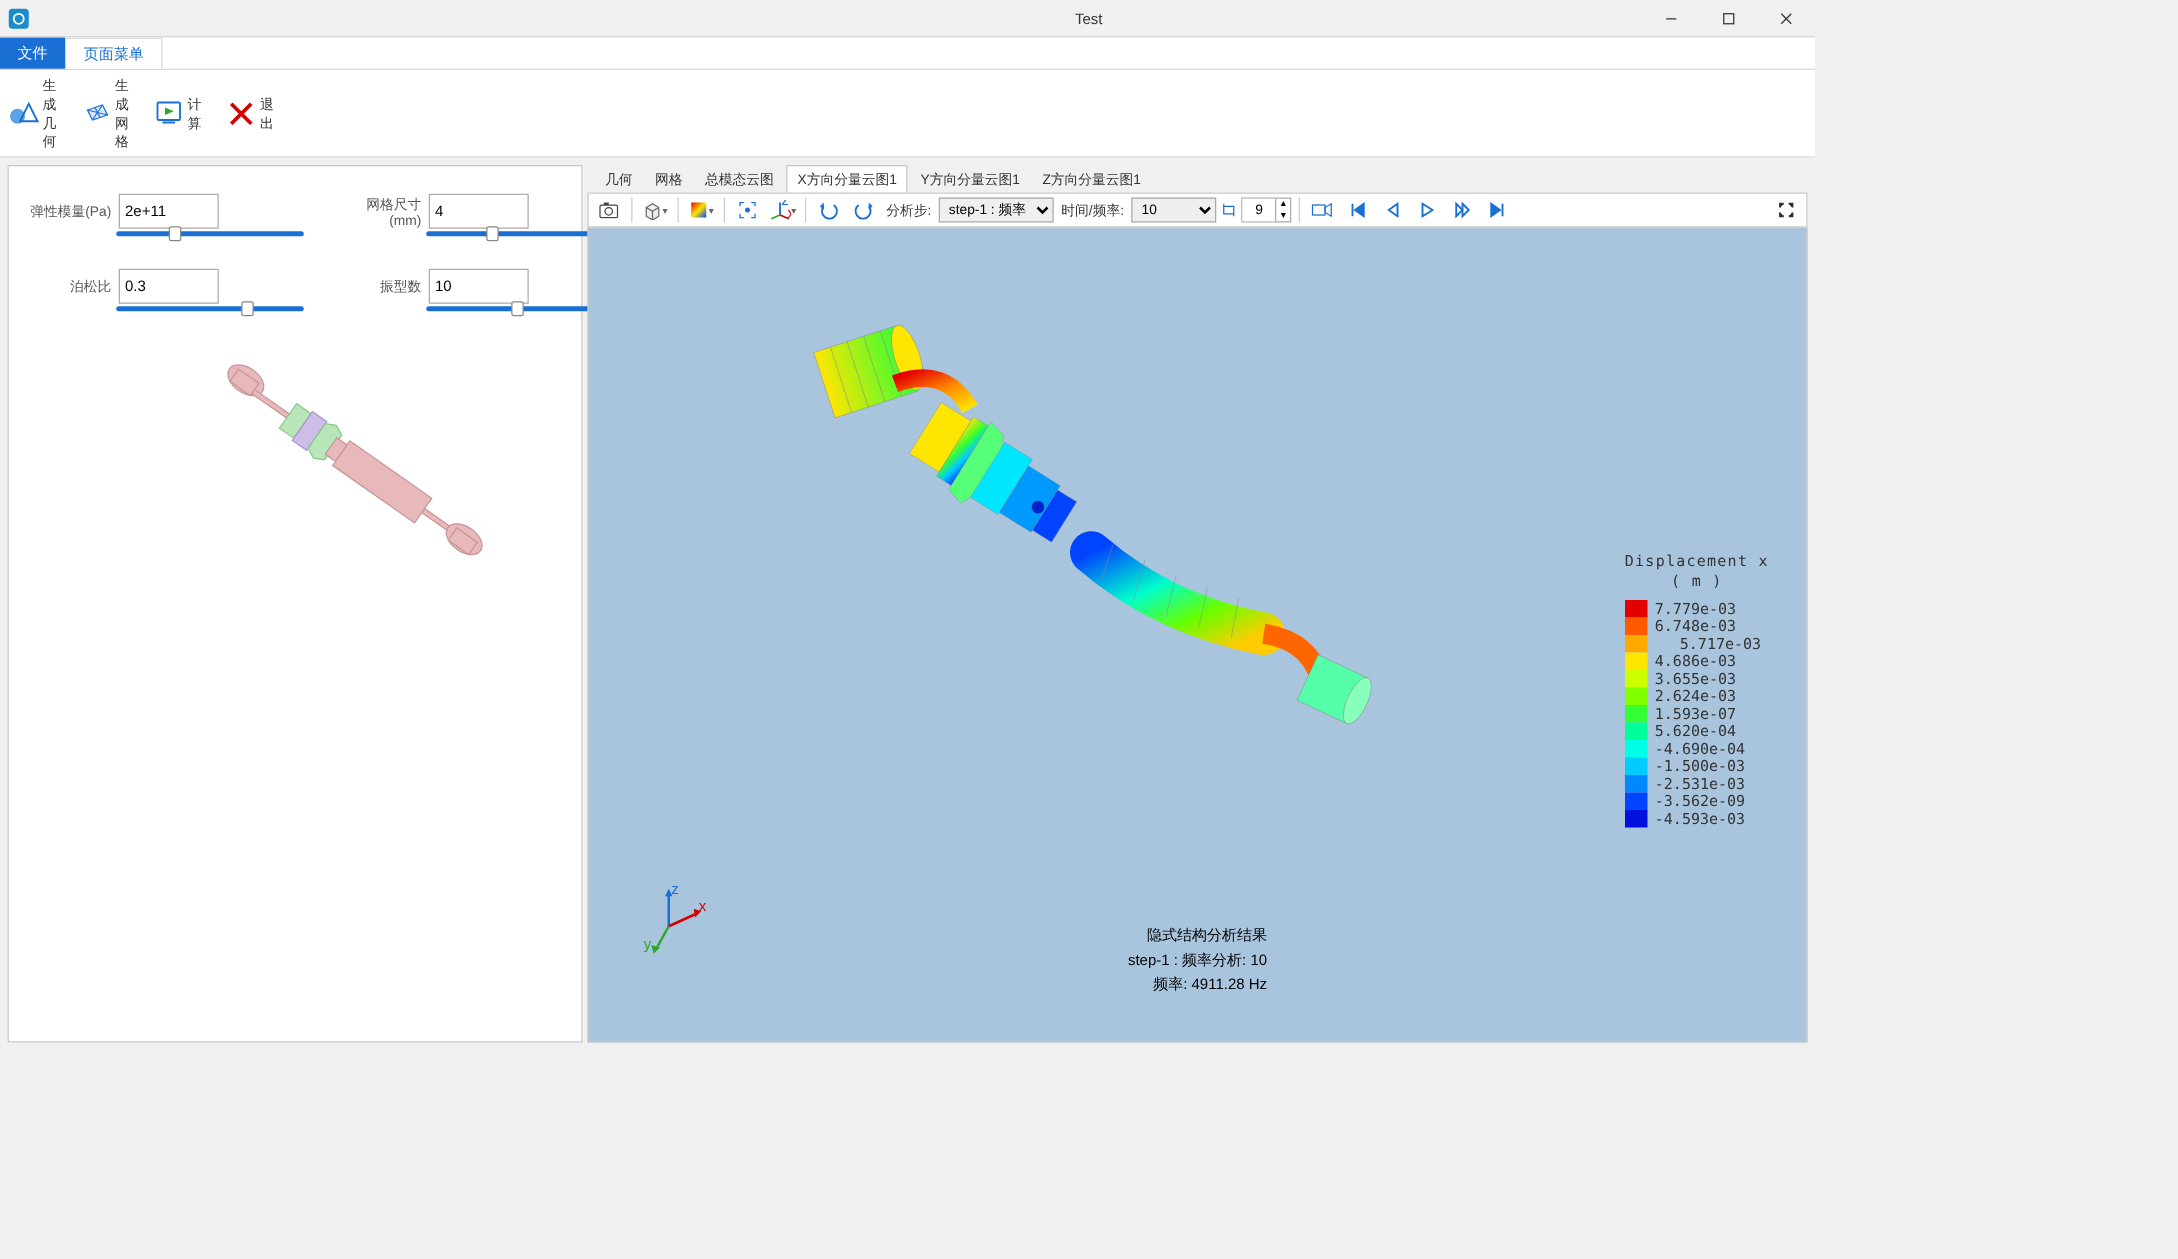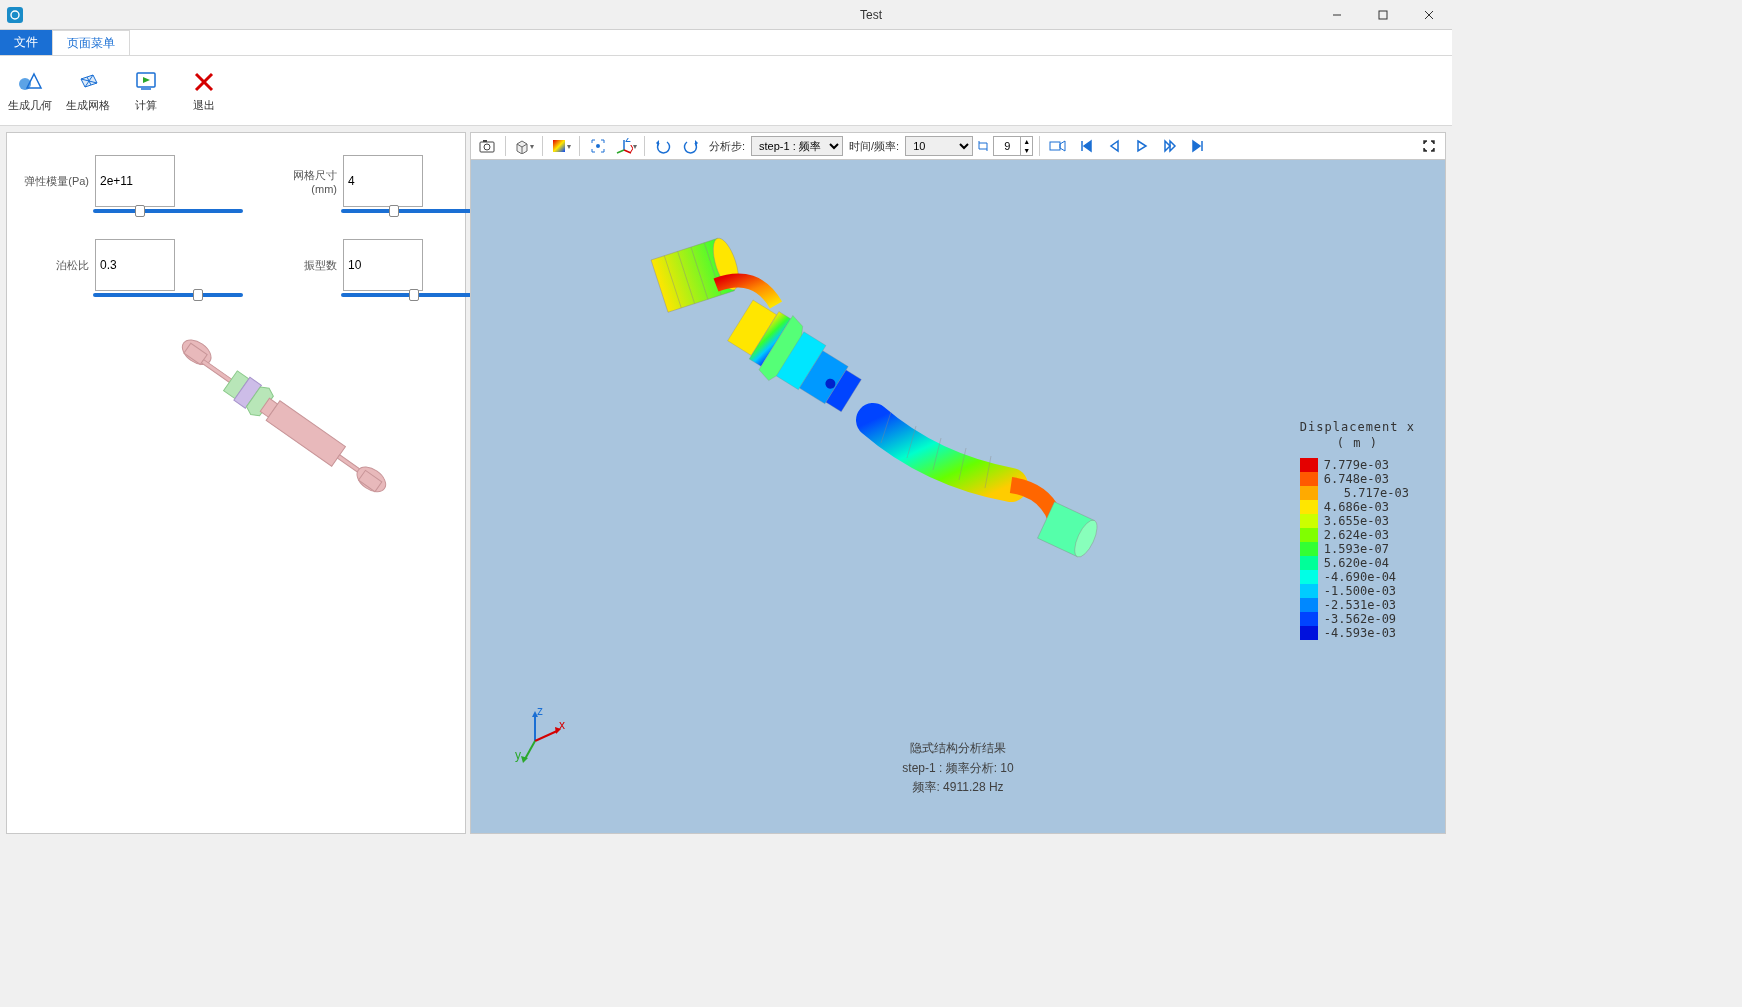--- a/index.html
+++ b/index.html
@@ -7,52 +7,52 @@
 .title-bar{height:30px;background:#f0f0f0;display:flex;align-items:center;justify-content:space-between;padding:0 0 0 6px;border-bottom:1px solid #d0d0d0}
 .title-bar .logo{display:flex;align-items:center;gap:6px}
 .title-bar .title{position:absolute;left:50%;transform:translateX(-50%);color:#333}
 .title-bar .win-ctrl{display:flex}
 .title-bar .win-ctrl div{width:46px;height:30px;display:flex;align-items:center;justify-content:center;color:#333}
 .tabs-top{display:flex;background:#fff;height:26px;border-bottom:1px solid #d8d8d8}
 .tabs-top .tab{padding:0 14px;display:flex;align-items:center;color:#1a6fd4;cursor:pointer}
 .tabs-top .tab.file{background:#1a6fd4;color:#fff}
 .tabs-top .tab.active{background:#fff;border:1px solid #d8d8d8;border-bottom:none;color:#1a6fd4}
 .ribbon{height:70px;background:#fff;border-bottom:1px solid #d8d8d8;display:flex;padding:4px 6px;gap:10px}
-.ribbon .btn{display:flex;flex-direction:column;align-items:center;justify-content:center;width:48px;gap:2px;cursor:pointer}
+.ribbon .btn{display:flex;flex-direction:row;align-items:center;justify-content:center;width:48px;gap:2px;cursor:pointer}
 .ribbon .btn .ic{width:28px;height:28px;display:flex;align-items:center;justify-content:center}
 .ribbon .btn .lbl{font-size:11px;color:#333}
 .content{display:flex;height:calc(100% - 126px);padding:6px;gap:4px}
 .left-panel{width:460px;display:flex;flex-direction:column}
 .panel-tabs{display:flex;height:24px}
 .panel-tabs .pt{padding:0 10px;display:flex;align-items:center;color:#555;cursor:pointer;border:1px solid transparent}
 .panel-tabs .pt.active{background:#f7f7f7;border:1px solid #c8c8c8;border-bottom:none}
 .left-box{flex:1;background:#fff;border:1px solid #c8c8c8;padding:22px 16px 10px 16px}
 .form-row{display:flex;gap:28px;margin-bottom:26px}
 .form-item{display:flex;flex-direction:column;gap:2px}
 .form-item .top{display:flex;align-items:center;gap:6px}
 .form-item label{color:#555;width:66px;text-align:right;font-size:11px}
-.form-item input{width:80px;border:1px solid #aaa;padding:18px 4px;background:#fff}
+.form-item input{width:80px;border:1px solid #aaa;padding:6px 4px;background:#fff}
 .slider{width:150px;height:4px;background:#1a6fd4;position:relative;margin-left:70px;border-radius:2px}
 .slider .thumb{position:absolute;top:-4px;width:10px;height:12px;background:#fff;border:1px solid #888;border-radius:2px}
 .model-preview{height:260px;display:flex;align-items:center;justify-content:center}
 .right-panel{flex:1;display:flex;flex-direction:column}
 .view-tabs{display:flex;height:22px;gap:2px;padding-left:6px}
 .view-tabs .vt{padding:0 8px;display:flex;align-items:center;color:#333;cursor:pointer;font-size:11px}
 .view-tabs .vt.active{background:#fff;border:1px solid #c8c8c8;border-bottom:none}
 .toolbar{height:28px;background:#fff;border:1px solid #c8c8c8;display:flex;align-items:center;padding:0 4px;gap:4px}
 .toolbar .tb{width:24px;height:22px;display:flex;align-items:center;justify-content:center;cursor:pointer;border:1px solid transparent}
 .toolbar .sep{width:1px;height:20px;background:#ccc;margin:0 2px}
 .toolbar .lbl{color:#333;margin:0 2px;font-size:11px}
 .toolbar select,.toolbar input{border:1px solid #aaa;height:20px;padding:0 3px;font-size:11px}
 .viewport{flex:1;background:#a9c5de;border:1px solid #c8c8c8;border-top:none;position:relative;overflow:hidden}
 .legend{position:absolute;right:30px;top:260px;font-size:11px;color:#333}
 .legend .title{text-align:center;margin-bottom:2px;font-family:monospace;letter-spacing:1px}
 .legend .bar-row{display:flex;align-items:center;gap:6px;height:14px}
 .legend .swatch{width:18px;height:14px}
-.result-text{position:absolute;bottom:36px;left:50%;transform:translateX(-50%);text-align:center;color:#404040;font-size:12px;line-height:1.6;font-family:"SimSun",monospace}
+.result-text{position:absolute;bottom:36px;left:50%;transform:translateX(-50%);text-align:right;color:#000000;font-size:12px;line-height:1.6;font-family:"SimSun",monospace}
 .triad{position:absolute;left:40px;bottom:70px}
 .spinner{display:flex;align-items:center;border:1px solid #aaa;height:20px}
 .spinner input{border:none;width:26px;text-align:center;height:18px}
 .spinner .arrows{display:flex;flex-direction:column;width:12px}
 .spinner .arrows div{height:9px;font-size:7px;display:flex;align-items:center;justify-content:center;border-left:1px solid #aaa;cursor:pointer}
 </style>
 </head>
 <body>
 
 <div class="title-bar">
@@ -190,20 +190,28 @@
             <rect x="246" y="62" width="30" height="4" fill="#e8b9bb" stroke="#c89598"></rect>
             <ellipse cx="286" cy="64" rx="16" ry="10" fill="#e8b9bb" stroke="#c89598"></ellipse>
             <rect x="276" y="60" width="20" height="12" fill="#e8b9bb" stroke="#c89598"></rect>
           </g>
         </svg>
       </div>
     </div>
   </div>
 
   <div class="right-panel">
+    <div class="view-tabs">
+      <div class="vt">几何</div>
+      <div class="vt">网格</div>
+      <div class="vt">总模态云图</div>
+      <div class="vt active">X方向分量云图1</div>
+      <div class="vt">Y方向分量云图1</div>
+      <div class="vt">Z方向分量云图1</div>
+    </div>
     <div class="toolbar">
       <div class="tb">
           <svg width="16" height="14">
             <rect x="1" y="3" width="14" height="10" rx="1" fill="none" stroke="#444"></rect>
             <circle cx="8" cy="8" r="3" fill="none" stroke="#444"></circle>
             <rect x="4" y="1" width="4" height="2" fill="#444"></rect>
           </svg>
         </div>
       <div class="sep"></div>
       <div class="tb">

